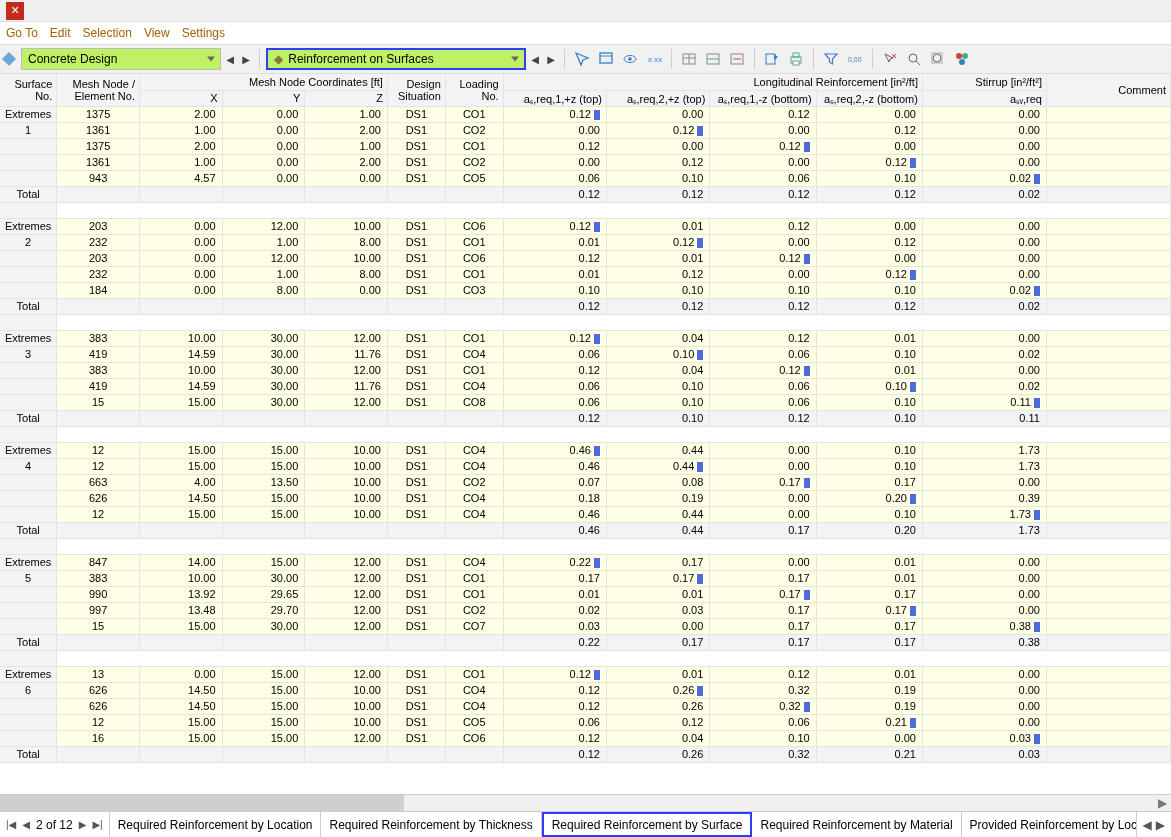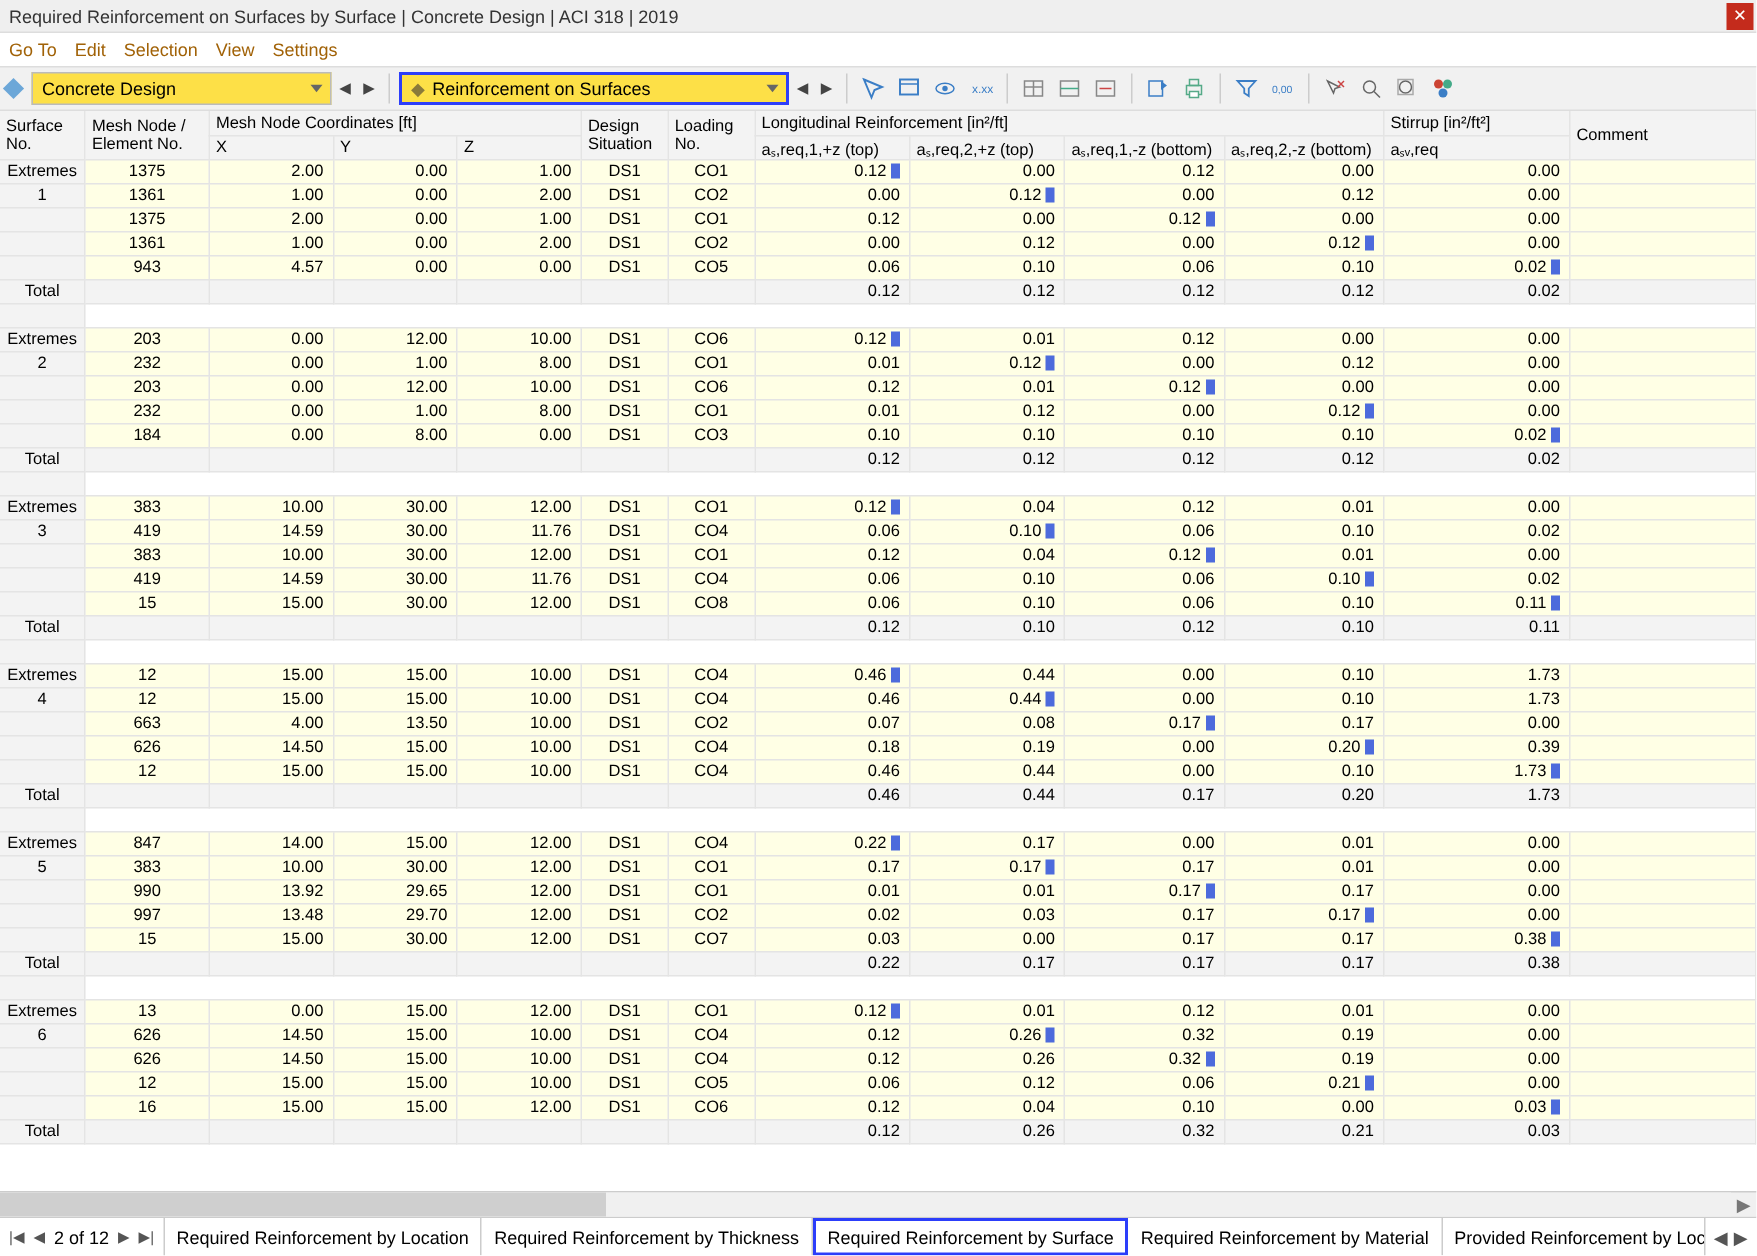--- a/index.html
+++ b/index.html
@@ -3,32 +3,32 @@
 <meta charset="utf-8">
 <style>
 * { margin:0; padding:0; box-sizing:border-box; font-family:"Segoe UI",Arial,sans-serif; }
 body { width:1171px; height:837px; background:#fff; color:#000; overflow:hidden; display:flex; flex-direction:column; font-size:12px; }
 .title-bar { height:22px; background:#efefef; display:flex; align-items:center; padding:0 2px 0 6px; border-bottom:1px solid #ddd; }
 .title-bar .title { flex:1; font-size:12px; color:#333; }
 .title-bar .close { width:18px; height:18px; background:#c42b1c; color:#fff; display:flex; align-items:center; justify-content:center; cursor:pointer; font-size:11px; }
 .menu-bar { height:22px; display:flex; align-items:center; gap:12px; padding:0 6px; font-size:12px; color:#a16207; }
 .menu-bar span { cursor:default; }
 .toolbar { height:30px; background:#f1f1f1; border-top:1px solid #ddd; border-bottom:1px solid #ddd; display:flex; align-items:center; padding:0 4px; gap:2px; }
-.tb-drop { height:22px; background:#fde047; border:1px solid #bbb; display:flex; align-items:center; padding:0 18px 0 6px; position:relative; font-size:12px; }
+.tb-drop { height:22px; background:#bef264; border:1px solid #bbb; display:flex; align-items:center; padding:0 18px 0 6px; position:relative; font-size:12px; }
 .tb-drop.main { width:200px; }
 .tb-drop.sub { width:260px; border:2px solid #2C3EFA; }
 .tb-drop::after { content:""; position:absolute; right:5px; top:50%; width:0; height:0; border-left:4px solid transparent; border-right:4px solid transparent; border-top:5px solid #666; transform:translateY(-50%); }
 .tb-nav { width:14px; height:22px; display:flex; align-items:center; justify-content:center; cursor:pointer; color:#444; font-size:10px; }
 .sep { width:1px; height:20px; background:#ccc; margin:0 4px; }
 .tb-icon { width:22px; height:22px; display:flex; align-items:center; justify-content:center; cursor:pointer; border-radius:2px; }
 .tb-icon svg { width:16px; height:16px; }
 .grid-wrap { flex:1; overflow:auto; position:relative; }
 table.grid { border-collapse:collapse; width:100%; }
 table.grid th, table.grid td { border-right:1px solid #e4e4e4; border-bottom:1px solid #e4e4e4; height:16px; font-size:11px; padding:0 4px; white-space:nowrap; }
-table.grid th { background:#f3f3f3; font-weight:normal; text-align:left; }
+table.grid th { background:#f3f3f3; font-weight:normal; text-align:right; }
 table.grid th.group { border-bottom:1px solid #e4e4e4; }
 .rowhead { background:#f3f3f3 !important; text-align:center; }
 .num { text-align:right; padding-right:6px !important; }
 .txt { text-align:center; }
 tr.ext-row td { background:#ffffe5; }
 tr.ext-row td.rowhead { background:#f3f3f3; }
 tr.total-row td { background:#f3f3f3; }
 tr.blank-row td { background:#fff; height:16px; }
 .mark { display:inline-block; width:6px; height:10px; margin-left:3px; vertical-align:middle; }
 .mark.b { background:#4d6bdc; }
@@ -44,21 +44,20 @@
 .footer .tabs { flex:1; display:flex; align-items:flex-start; overflow:hidden; height:100%; }
 .footer .tab { padding:0 8px; height:100%; display:flex; align-items:center; border-right:1px solid #ccc; white-space:nowrap; cursor:pointer; }
 .footer .tab.active { border:2px solid #2C3EFA; }
 .footer .scroll-arrows { display:flex; align-items:center; padding:0 6px; gap:4px; border-left:1px solid #ccc; height:100%; color:#555; }
 .diamond { display:inline-block; width:10px; height:10px; background:#6ca7d8; transform:rotate(45deg); margin-right:5px; }
 </style>
 </head>
 <body>
 
 <div class="title-bar">
-  <span class="title">Required Reinforcement on Surfaces by Surface | Concrete Design | ACI 318 | 2019</span>
   <div class="close">✕</div>
 </div>
 
 <div class="menu-bar">
   <span>Go To</span>
   <span>Edit</span>
   <span>Selection</span>
   <span>View</span>
   <span>Settings</span>
 </div>

